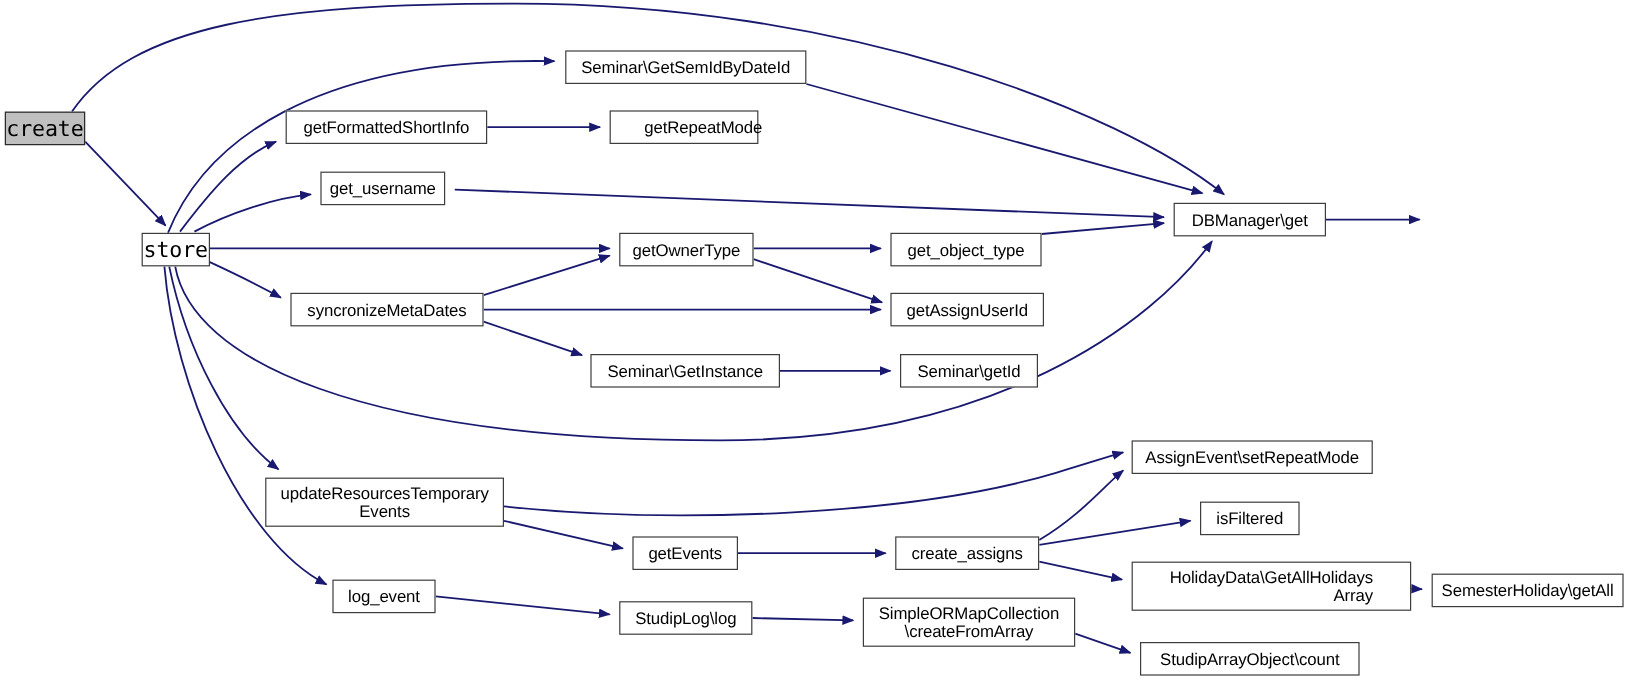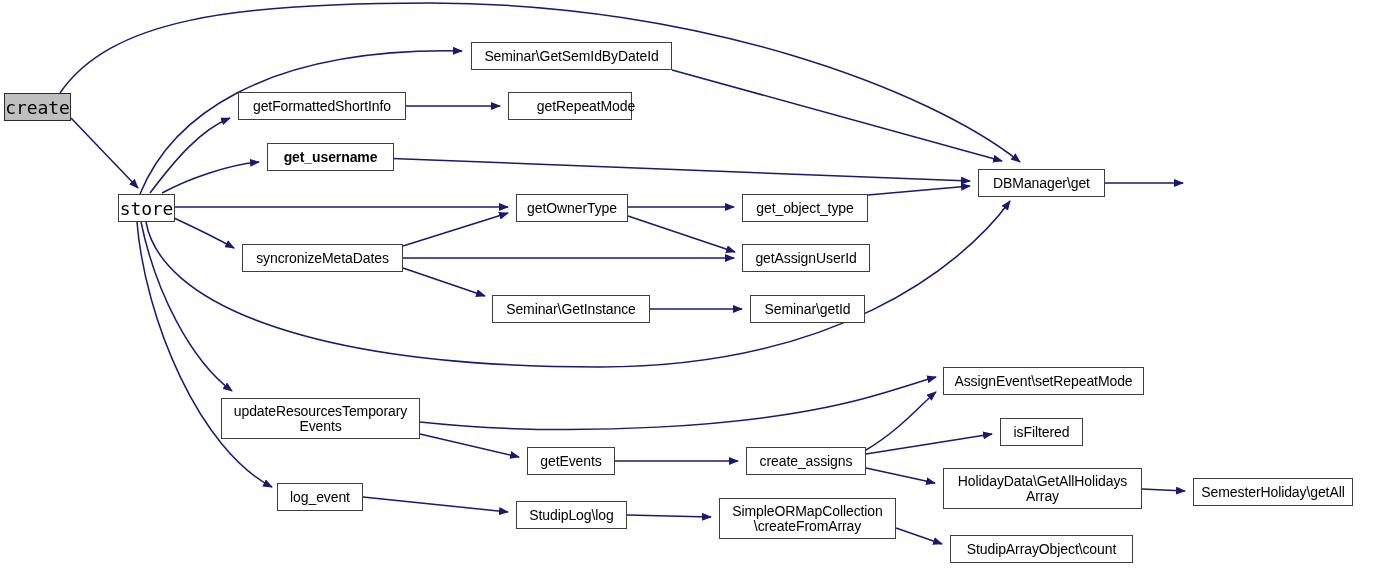--- a/index.html
+++ b/index.html
@@ -127,35 +127,35 @@
 
       <path d="M896,528 L942,544"></path>
     </g>
   </svg>
 
   <div class="node root mono" style="left: 4px; top: 93px; width: 67px; height: 28px;">create</div>
   <div class="node mono" style="left: 118px; top: 194px; width: 57px; height: 28px;">store</div>
   <div class="node" style="left: 471px; top: 42px; width: 201px; height: 28px;">Seminar\GetSemIdByDateId</div>
   <div class="node" style="left: 238px; top: 92px; width: 168px; height: 28px;">getFormattedShortInfo</div>
   <div class="node" style="left: 508px; top: 92px; width: 124px; height: 28px; padding-left: 32px;">getRepeatMode</div>
-  <div class="node" style="left: 267px; top: 143px; width: 127px; height: 28px; font-weight: bold;">get_username</div>
+  <div class="node" style="left: 267px; top: 143px; width: 104px; height: 28px;">get_username</div>
   <div class="node" style="left: 978px; top: 169px; width: 127px; height: 28px;">DBManager\get</div>
   <div class="node" style="left: 516px; top: 194px; width: 112px; height: 28px;">getOwnerType</div>
   <div class="node" style="left: 742px; top: 194px; width: 126px; height: 28px;">get_object_type</div>
   <div class="node" style="left: 242px; top: 244px; width: 161px; height: 28px;">syncronizeMetaDates</div>
   <div class="node" style="left: 742px; top: 244px; width: 128px; height: 28px;">getAssignUserId</div>
   <div class="node" style="left: 492px; top: 295px; width: 158px; height: 28px;">Seminar\GetInstance</div>
   <div class="node" style="left: 750px; top: 295px; width: 115px; height: 28px;">Seminar\getId</div>
   <div class="node" style="left: 943px; top: 367px; width: 201px; height: 28px;">AssignEvent\setRepeatMode</div>
   <div class="node" style="left: 221px; top: 398px; width: 199px; height: 41px;">updateResourcesTemporary
 Events</div>
   <div class="node" style="left: 1000px; top: 418px; width: 83px; height: 28px;">isFiltered</div>
   <div class="node" style="left: 527px; top: 447px; width: 88px; height: 28px;">getEvents</div>
   <div class="node" style="left: 746px; top: 447px; width: 120px; height: 28px;">create_assigns</div>
-  <div class="node" style="left: 943px; top: 468px; width: 199px; height: 41px;">HolidayData\GetAllHolidays
+  <div class="node" style="left: 943px; top: 468px; width: 233px; height: 41px; text-align: right;">HolidayData\GetAllHolidays
 Array</div>
   <div class="node" style="left: 1193px; top: 478px; width: 160px; height: 28px;">SemesterHoliday\getAll</div>
   <div class="node" style="left: 277px; top: 483px; width: 86px; height: 28px;">log_event</div>
   <div class="node" style="left: 516px; top: 501px; width: 111px; height: 28px;">StudipLog\log</div>
   <div class="node" style="left: 719px; top: 498px; width: 177px; height: 41px;">SimpleORMapCollection
 \createFromArray</div>
   <div class="node" style="left: 950px; top: 535px; width: 183px; height: 28px;">StudipArrayObject\count</div>
 
 </div>
 

